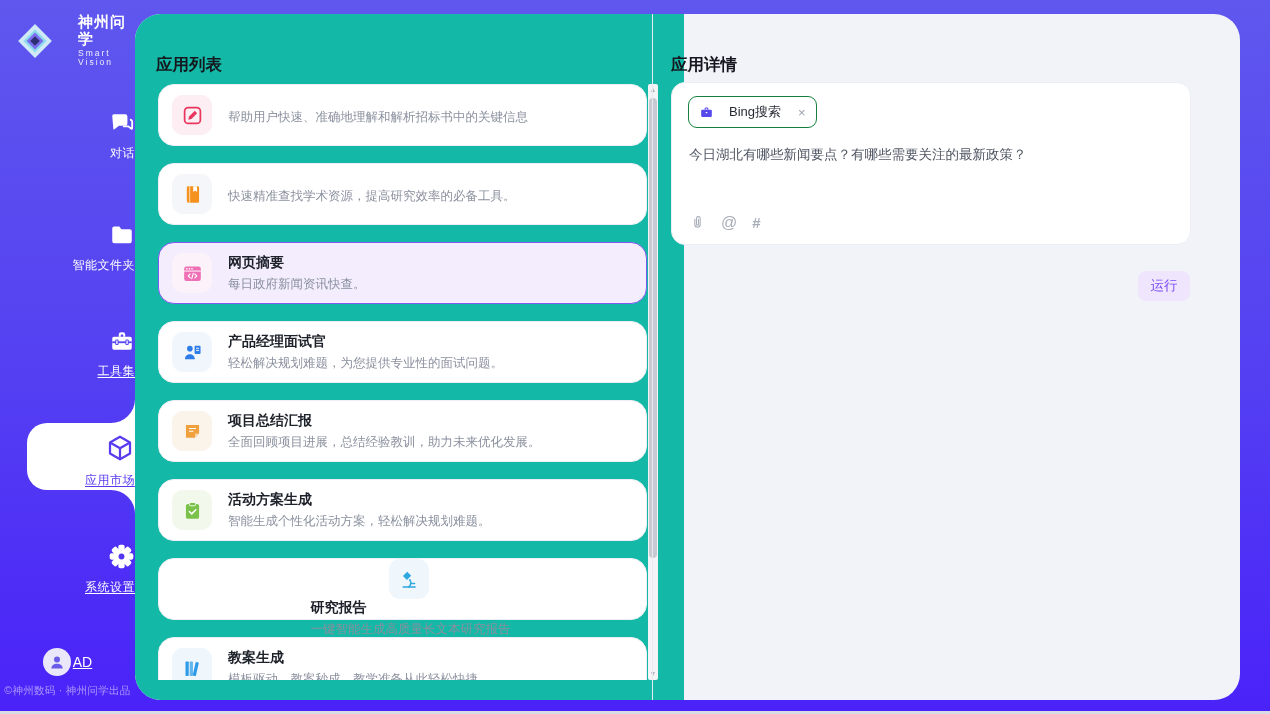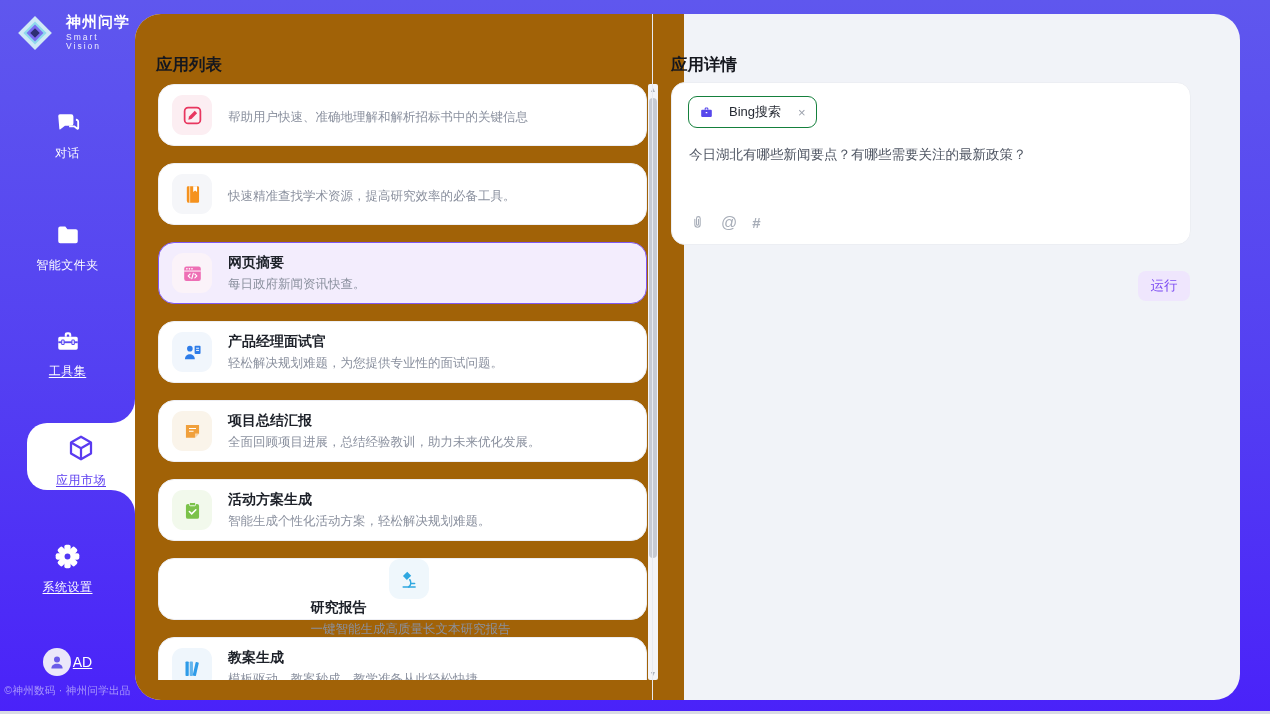--- a/index.html
+++ b/index.html
@@ -3,25 +3,25 @@
 <meta charset="utf-8">
 <style>
   html,body{margin:0;padding:0;}
   body{font-family:"Liberation Sans","DejaVu Sans",sans-serif;-webkit-font-smoothing:antialiased;}
   .stage{position:relative;width:1270px;height:714px;overflow:hidden;
     background:linear-gradient(180deg,#5F57EE 0%,#5440F2 52%,#4A22F9 100%);}
   .bottom-strip{position:absolute;left:0;bottom:0;width:100%;height:3px;background:#D9DBE4;}
 
   
   .sidebar{position:absolute;left:0;top:0;width:135px;height:714px;color:#fff;}
-  .logo{position:absolute;left:16px;top:14px;display:flex;align-items:center;gap:12px;justify-content:space-between;}
+  .logo{position:absolute;left:16px;top:14px;display:flex;align-items:center;gap:24px;justify-content:space-between;}
   .logo-txt{display:flex;flex-direction:column;line-height:1.1;}
   .logo-name{font-size:15px;font-weight:bold;letter-spacing:1px;}
   .logo-sub{font-size:8.5px;letter-spacing:2px;opacity:.9;margin-top:2px;}
-  .nav-item{position:absolute;left:0;width:135px;text-align:center;cursor:pointer;}
+  .nav-item{position:absolute;left:0;width:135px;text-align:right;cursor:pointer;}
   .nav-item .nicon{display:inline-block;line-height:0;}
   .nav-label{font-size:12px;margin-top:5px;letter-spacing:.5px;}
   .nav-label.u{text-decoration:underline;text-underline-offset:2px;}
   .nav-item.active{left:27px;width:108px;color:#5A3BF0;}
 
   
   .bubble{position:absolute;left:27px;top:423px;width:108px;height:67px;background:#fff;
     border-radius:20px 0 0 20px;}
   .conn{position:absolute;left:105px;width:30px;height:30px;background:#fff;}
   .conn::after{content:"";position:absolute;inset:0;
@@ -33,21 +33,21 @@
   .conn-bottom::after{border-top-right-radius:24px;background-position:0 -490px;}
 
   .user-row{position:absolute;left:0;top:648px;width:135px;display:flex;align-items:center;justify-content:center;gap:2px;cursor:pointer;text-decoration:underline;}
   .avatar{width:28px;height:28px;border-radius:50%;background:#EBE7FA;display:flex;align-items:center;justify-content:center;line-height:0;}
   .user-name{font-size:14px;color:#fff;}
   .copyright{position:absolute;left:0;top:684px;width:135px;text-align:center;font-size:10.5px;color:rgba(255,255,255,.5);letter-spacing:.3px;}
 
   
   .wrapper{position:absolute;left:135px;top:14px;width:1105px;height:686px;background:#F1F3F8;
     border-radius:26px;overflow:hidden;}
-  .list-panel{position:absolute;left:0;top:0;width:549px;height:686px;background:#a16207;}
+  .list-panel{position:absolute;left:0;top:0;width:549px;height:686px;background:#14b8a6;}
   .detail-panel{position:absolute;left:517px;top:0;width:556px;height:686px;border-left:1px solid #E8EAF1;box-sizing:border-box;}
   .panel-title{position:absolute;font-size:16.5px;font-weight:bold;color:#15171E;}
   .list-panel .panel-title{left:21px;top:26px;}
   .detail-panel .panel-title{left:18px;top:26px;}
 
   
   .cards{position:absolute;left:23px;top:70px;width:489px;height:596px;overflow:hidden;}
   .card{position:absolute;left:0;width:489px;height:62px;background:#fff;border:1px solid #EEEFF4;
     border-radius:16px;box-sizing:border-box;display:flex;align-items:center;cursor:pointer;}
   .card.selected{background:#F3EDFD;border:1.5px solid #7F58F2;}

